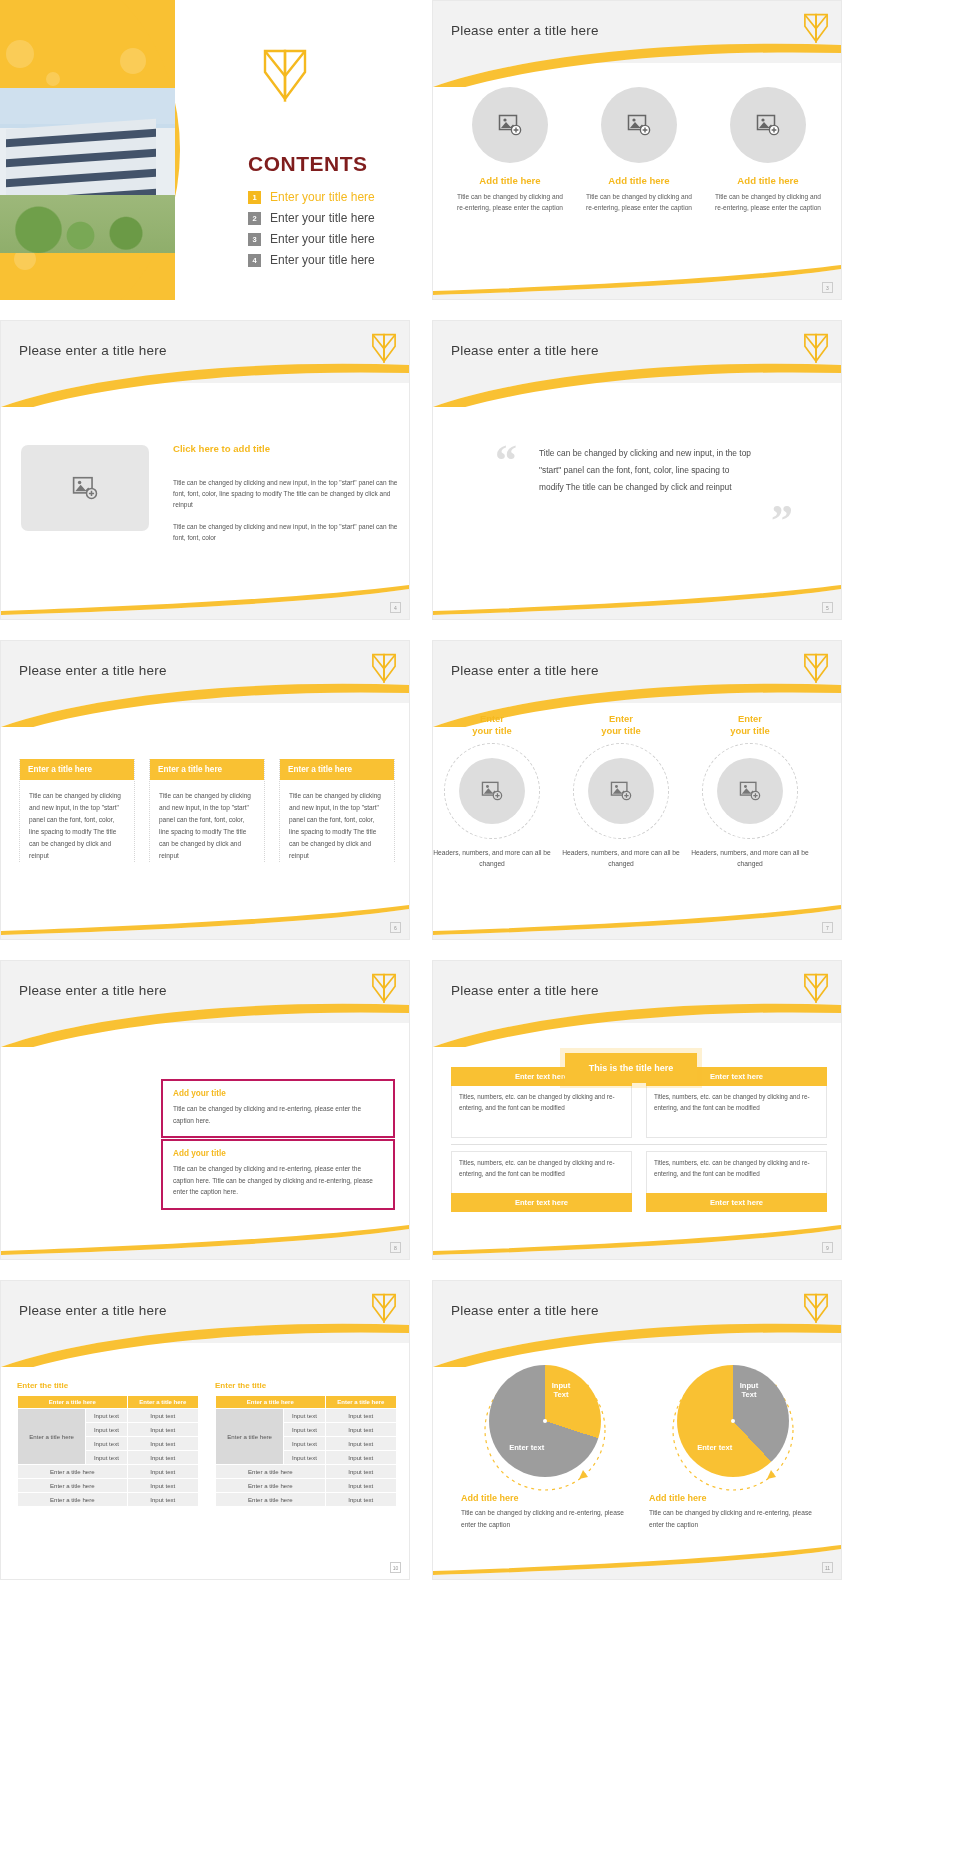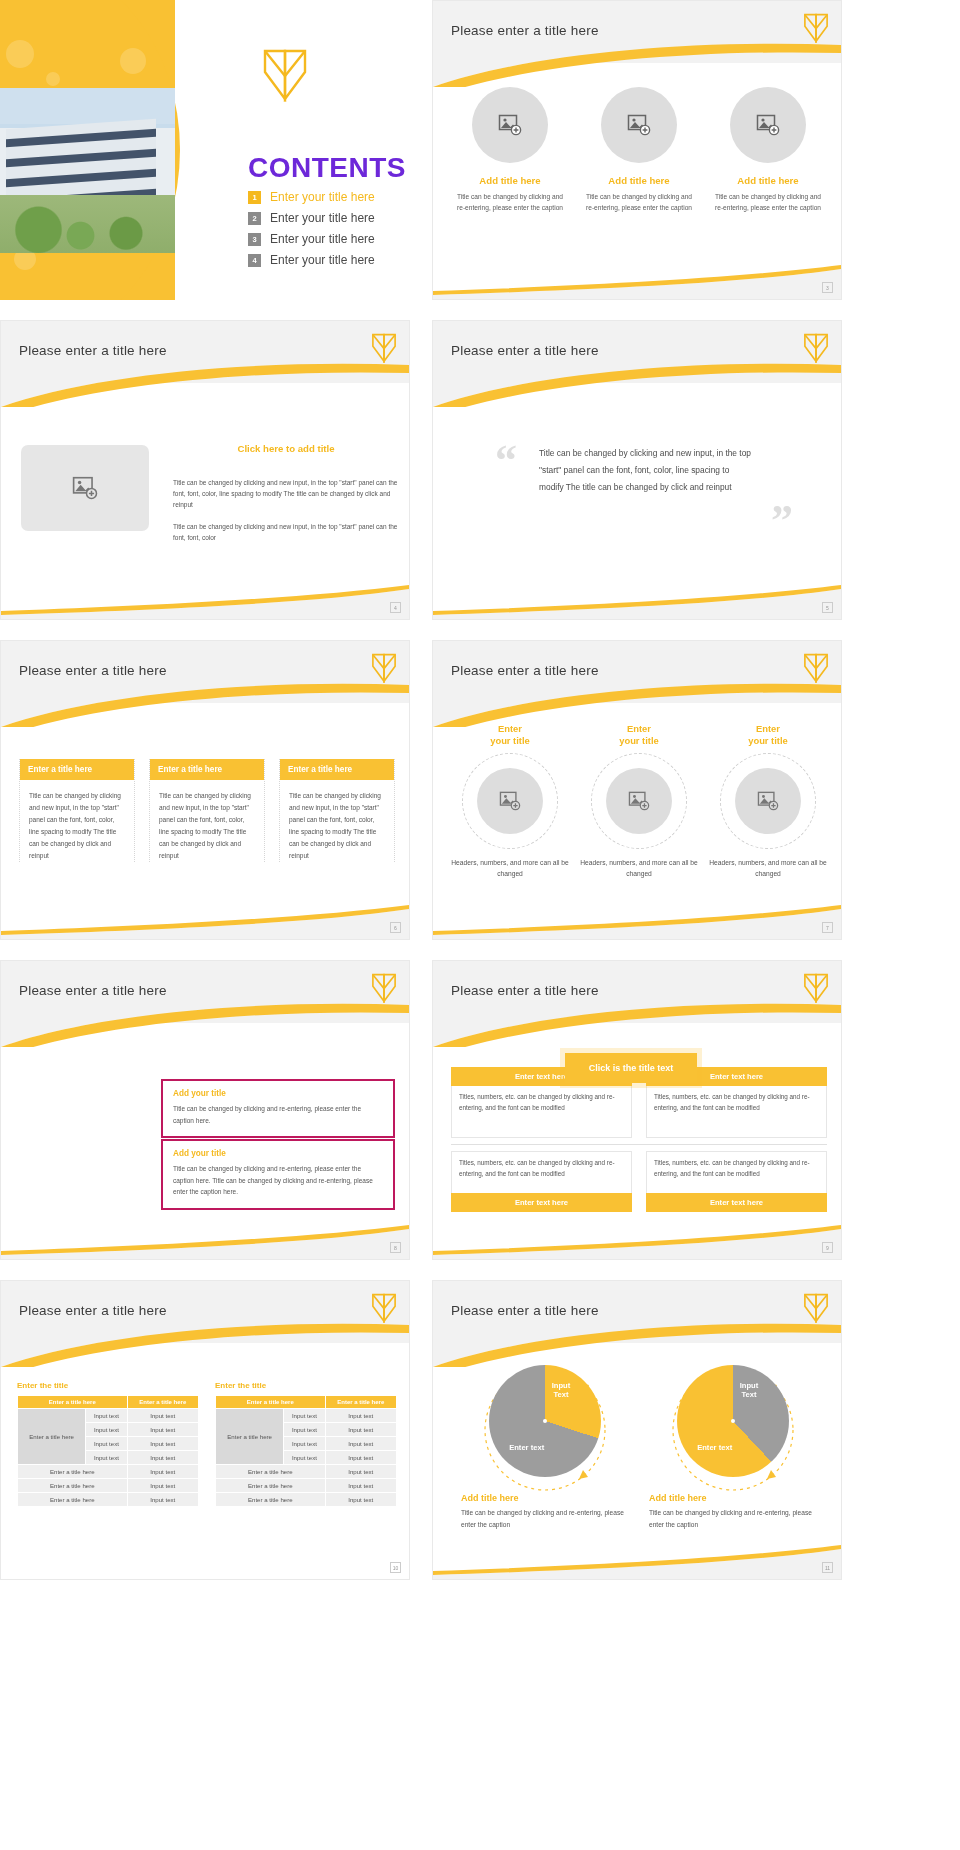--- a/index.html
+++ b/index.html
@@ -80,21 +80,21 @@
     position:absolute; left:0; bottom:0; width:100%; height: 58px;
     background: radial-gradient(circle at 22% 60%, #6f9f4a 0 16%, transparent 17%),
                 radial-gradient(circle at 46% 70%, #79a855 0 13%, transparent 14%),
                 radial-gradient(circle at 72% 66%, #6b9a46 0 12%, transparent 13%),
                 linear-gradient(180deg,#9db87a 0%, #8fae6b 100%);
   }
   .dot { position: absolute; border-radius: 50%; background: rgba(255,255,255,.18); }
   .cover-logo { position:absolute; left: 262px; top: 48px; width: 46px; height: 54px; }
   .cover-title {
     position: absolute; left: 248px; top: 152px;
-    font-size: 28px; font-weight: bold; color: #6d28d9; letter-spacing: .5px;
+    font-size: 21px; font-weight: bold; color: #7f1d1d; letter-spacing: .5px;
   }
   .toc { position: absolute; left: 248px; top: 190px; width: 150px; }
   .toc-row { display:flex; align-items:center; margin-bottom: 7px; }
   .toc-num {
     width: 13px; height: 13px; background: #8a8a8a; color:#fff;
     font-size: 7.5px; line-height: 13px; text-align:center; margin-right: 9px; font-weight: bold;
   }
   .toc-row:first-child .toc-num { background: #f5b91f; }
   .toc-label { font-size: 12px; font-weight: normal; color: #4a4a4a; }
   .toc-row:first-child .toc-label { color: #f5b91f; }
@@ -108,37 +108,37 @@
   }
   .c3-title { color:#f5b91f; font-weight: bold; font-size: 9.6px; margin-bottom: 6px; }
   .c3-desc { font-size: 6.6px; color:#5b5b5b; line-height: 1.65; }
 
   
   .s4-img {
     position:absolute; left: 20px; top: 124px; width: 128px; height: 86px;
     background:#e6e6e6; border-radius: 7px; display:flex; align-items:center; justify-content:center;
   }
   .s4-txt { position:absolute; left: 172px; top: 122px; width: 226px; }
-  .s4-title { color:#f5b91f; font-weight:bold; font-size: 9.6px; margin-bottom: 23px; text-align: center; }
+  .s4-title { color:#f5b91f; font-weight:bold; font-size: 9.6px; margin-bottom: 23px; }
   .s4-p { font-size: 6.5px; color:#555; line-height: 1.7; margin-bottom: 11px; }
 
   
   .q-mark { position:absolute; font-size: 44px; color:#dedede; font-weight:bold; font-family:"Liberation Serif", serif; line-height: 1; }
   .q-open { left: 62px; top: 118px; }
   .q-close { right: 48px; top: 178px; }
   .q-text { position:absolute; left: 106px; top: 124px; width: 216px; font-size: 8.4px; color:#4c4c4c; line-height: 2.05; }
 
   
   .cols6 { position:absolute; left: 18px; top: 118px; width: 376px; display:flex; justify-content:space-between; }
   .col6 { width: 116px; border-left: 1px dotted #d6d6d6; border-right: 1px dotted #d6d6d6; }
   .col6-h { background:#f9c133; color:#fff; font-weight:bold; font-size: 8.2px; padding: 6px 8px; }
   .col6-b { font-size: 6.5px; color:#555; line-height: 1.85; padding: 10px 9px 0; }
 
   
-  .c7wrap { position:absolute; left: 18px; top: 72px; width: 376px; display:flex; justify-content:space-between;margin-top:10px; }
+  .c7wrap { position:absolute; left: 0; top: 72px; width: 376px; display:flex; justify-content:space-between; }
   .c7 { width: 118px; text-align:center; position:relative; }
   .c7-t { color:#f5b91f; font-weight:bold; font-size: 9.4px; line-height:1.25; margin-bottom: 6px; }
   .c7-ring {
     width: 96px; height: 96px; border-radius:50%; border: 1px dashed #cfcfcf;
     margin: 0 auto; display:flex; align-items:center; justify-content:center; position:relative;
   }
   .c7-circ { width: 66px; height: 66px; border-radius:50%; background:#ddd; display:flex; align-items:center; justify-content:center; }
   .c7-d { font-size: 6.7px; color:#555; line-height: 1.75; margin-top: 8px; }
 
   
@@ -518,21 +518,21 @@
         <div class="s9-cell">
           <div class="s9-body2">Titles, numbers, etc. can be changed by clicking and re-entering, and the font can be modified</div>
           <div class="s9-head">Enter text here</div>
         </div>
         <div class="s9-cell">
           <div class="s9-body2">Titles, numbers, etc. can be changed by clicking and re-entering, and the font can be modified</div>
           <div class="s9-head">Enter text here</div>
         </div>
       </div>
     </div>
-    <div class="s9-center">Click is the title text</div>
+    <div class="s9-center">This is the title here</div>
 
     <svg class="botcurve" viewBox="0 0 410 34" preserveAspectRatio="none">
       <path d="M0 34 L410 34 L410 4 C300 20 120 26 0 30 Z" fill="#f2f2f2"></path>
       <path d="M410 4 C300 20 120 26 0 30 L0 26 C120 22 300 14 410 0 Z" fill="#f9c133"></path>
     </svg>
     <div class="pagenum">9</div>
   </div>
 
   <div class="slide">
     <div class="hdr"></div>

